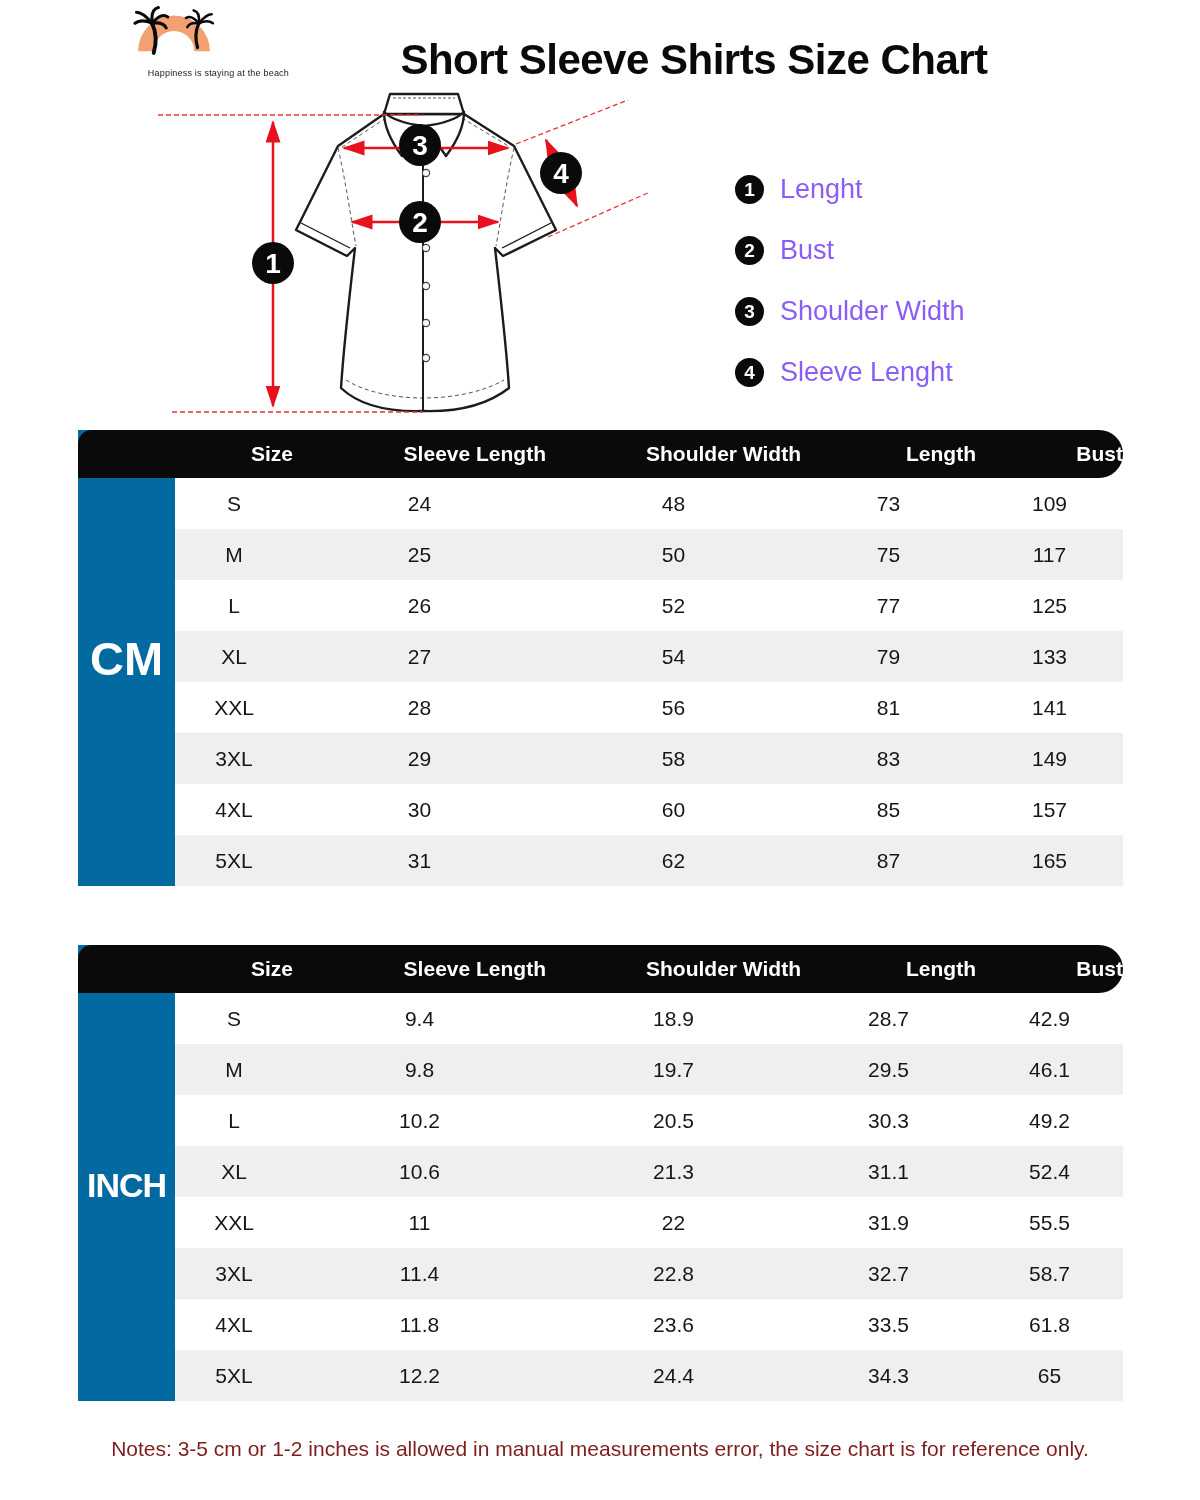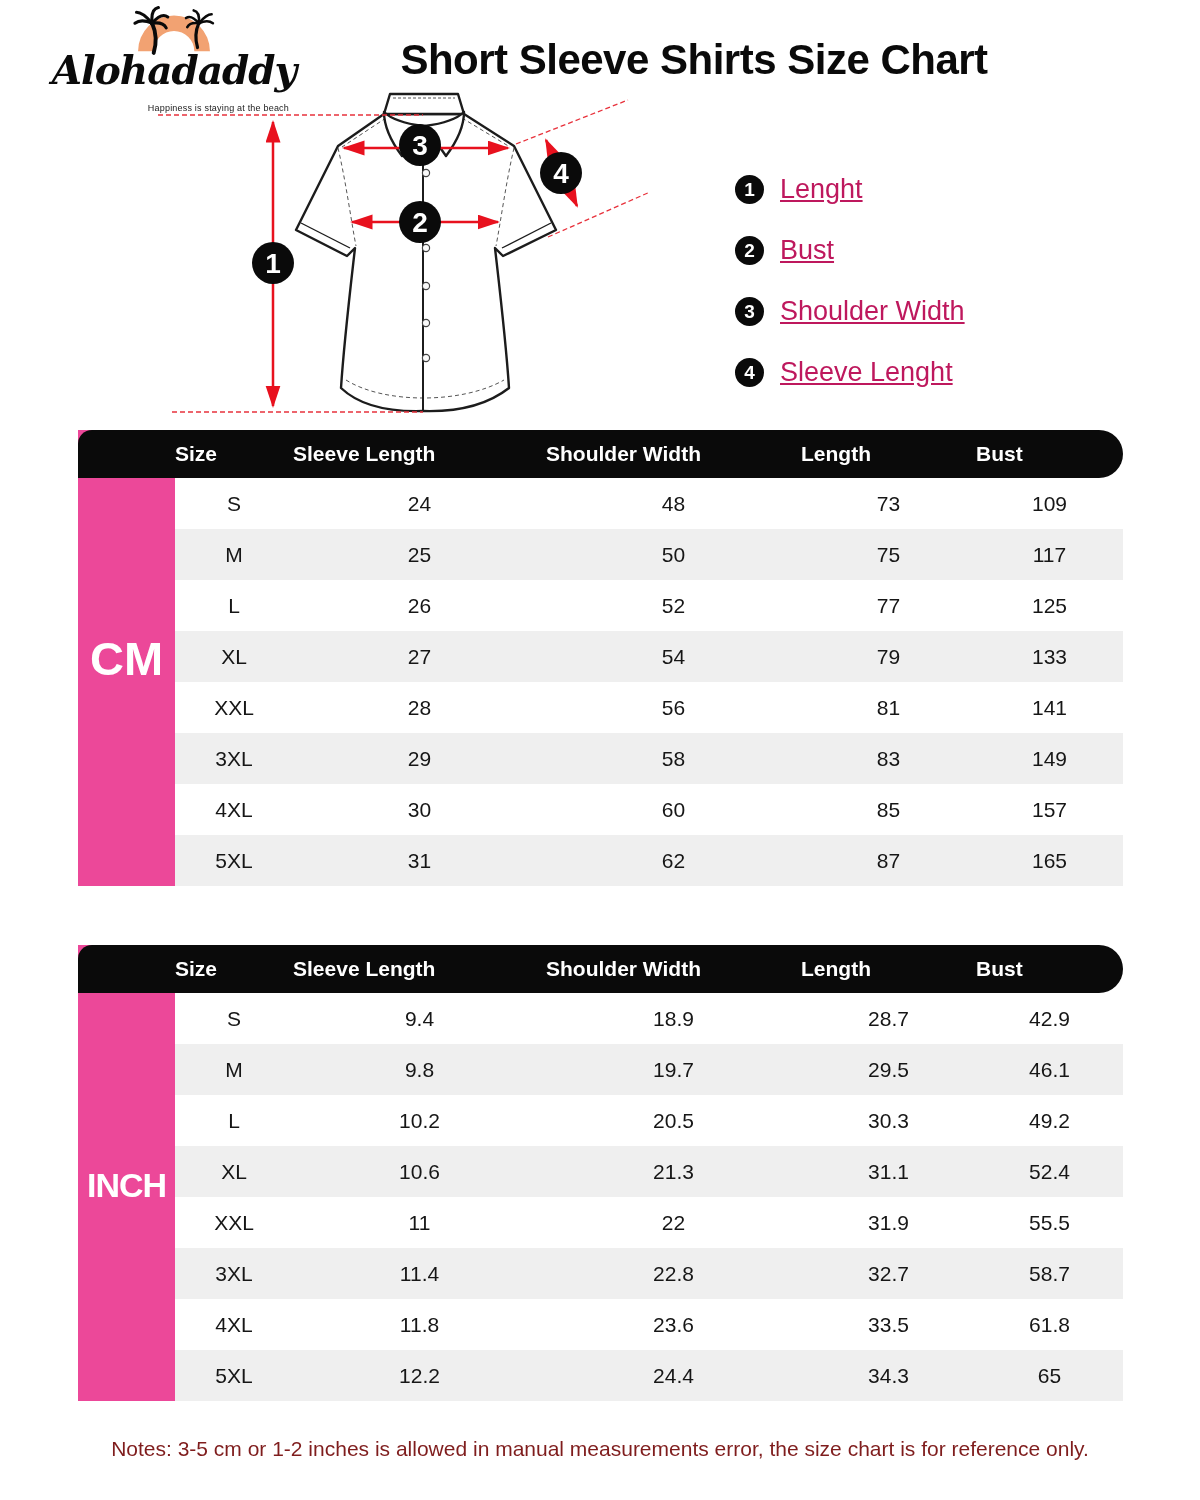--- a/index.html
+++ b/index.html
@@ -38,43 +38,43 @@
 
   
   .legend { position:absolute; left:735px; top:174px; display:flex; flex-direction:column; gap:30px; }
   .legend-item { display:flex; align-items:center; gap:16px; }
   .legend-badge {
     width:29px; height:29px; border-radius:50%;
     background:#0a0a0a; color:#fff;
     display:inline-flex; align-items:center; justify-content:center;
     font-size:19px; font-weight:bold; flex:0 0 auto;
   }
-  .legend-label { font-size:27px; color:#be185d;text-decoration:underline; }
+  .legend-label { font-size:27px; color:#8b5cf6; }
 
   
   .size-table { position:absolute; left:78px; width:1045px; height:456px; }
   .size-table.cm   { top:430px; }
   .size-table.inch { top:945px; }
 
   .table-sidebar {
     position:absolute; left:0; top:0; width:97px; height:456px;
-    background:#ec4899; display:flex; align-items:center; justify-content:center;
+    background:#0369a1; display:flex; align-items:center; justify-content:center;
     color:#fff; font-weight:bold;
   }
   .cm .unit-label   { font-size:47px; letter-spacing:0px; }
   .inch .unit-label { font-size:34px; letter-spacing:-1px;margin-top:24px; }
 
   .thead {
     position:relative; z-index:2;
     height:48px; background:#0a0a0a;
     border-radius:14px 24px 24px 0;
     display:grid; grid-template-columns:97px 118px 253px 255px 175px 147px;
     align-items:center;
   }
-  .hcell { text-align:left; color:#fff; font-weight:bold; font-size:21px; }
+  .hcell { text-align:right; color:#fff; font-weight:bold; font-size:21px; }
 
   .tbody { margin-left:97px; }
   .trow {
     display:grid; grid-template-columns:118px 253px 255px 175px 147px;
     height:51px; align-items:center;
   }
   .trow:nth-child(even) { background:#efefef; }
   .tcell { text-align:center; font-size:21px; color:#161616; }
 
   
@@ -101,21 +101,20 @@
     <g stroke="#0a0a0a" fill="none" stroke-linecap="round" transform="translate(118,4) scale(-0.82,0.82)">
       <path d="M34,60 Q40,40 32,22" stroke-width="5"></path>
       <path d="M32,22 Q18,16 10,22" stroke-width="4"></path>
       <path d="M32,22 Q20,8 12,8" stroke-width="4"></path>
       <path d="M32,22 Q30,4 40,2" stroke-width="4"></path>
       <path d="M32,22 Q44,8 52,14" stroke-width="4"></path>
       <path d="M32,22 Q46,20 50,28" stroke-width="4"></path>
       <circle cx="32" cy="22" r="3" fill="#0a0a0a" stroke="none"></circle>
     </g>
   </svg>
-  <div class="brand-name">Alohadaddy</div>
   <div class="brand-tagline">Happiness is staying at the beach</div>
 </div>
 
 <h1 class="page-title">Short Sleeve Shirts Size Chart</h1>
 
 <svg class="diagram" width="520" height="350" viewBox="0 0 520 350">
   <defs>
     <marker id="ah" markerWidth="10" markerHeight="8" refX="8.2" refY="3" orient="auto-start-reverse" markerUnits="strokeWidth">
       <path d="M0,0 L9,3 L0,6 Z" fill="#e8111e"></path>
     </marker>

